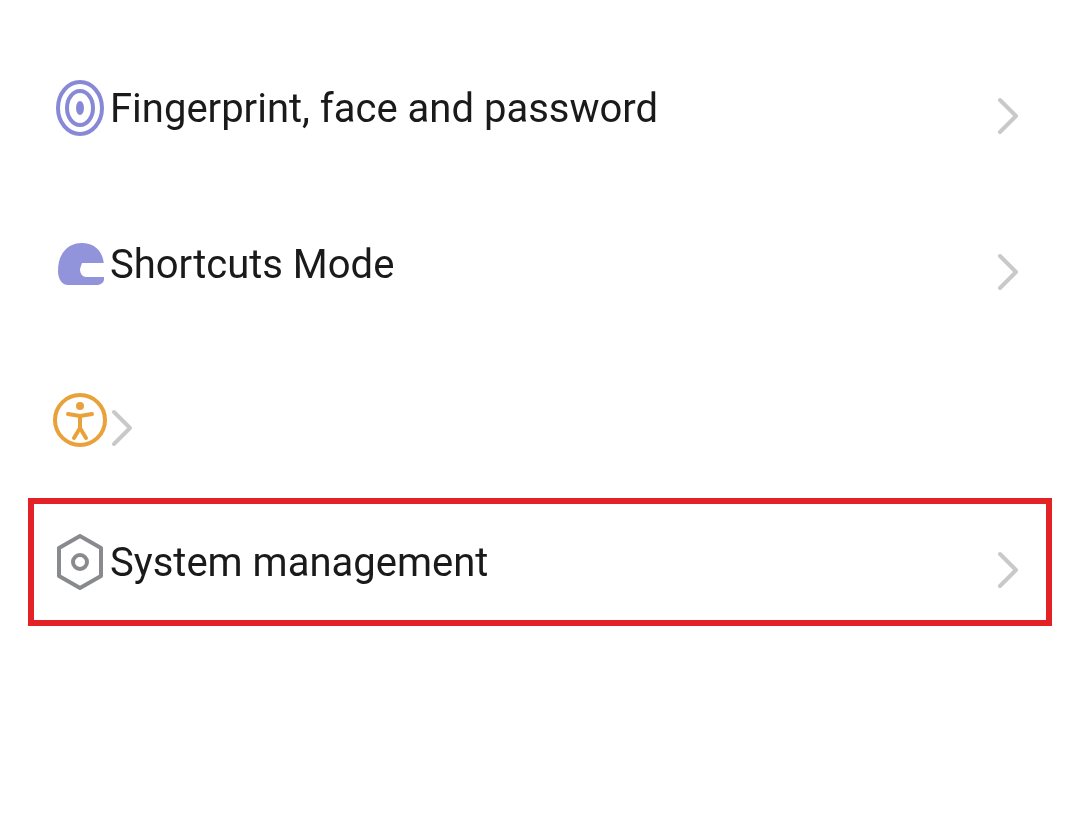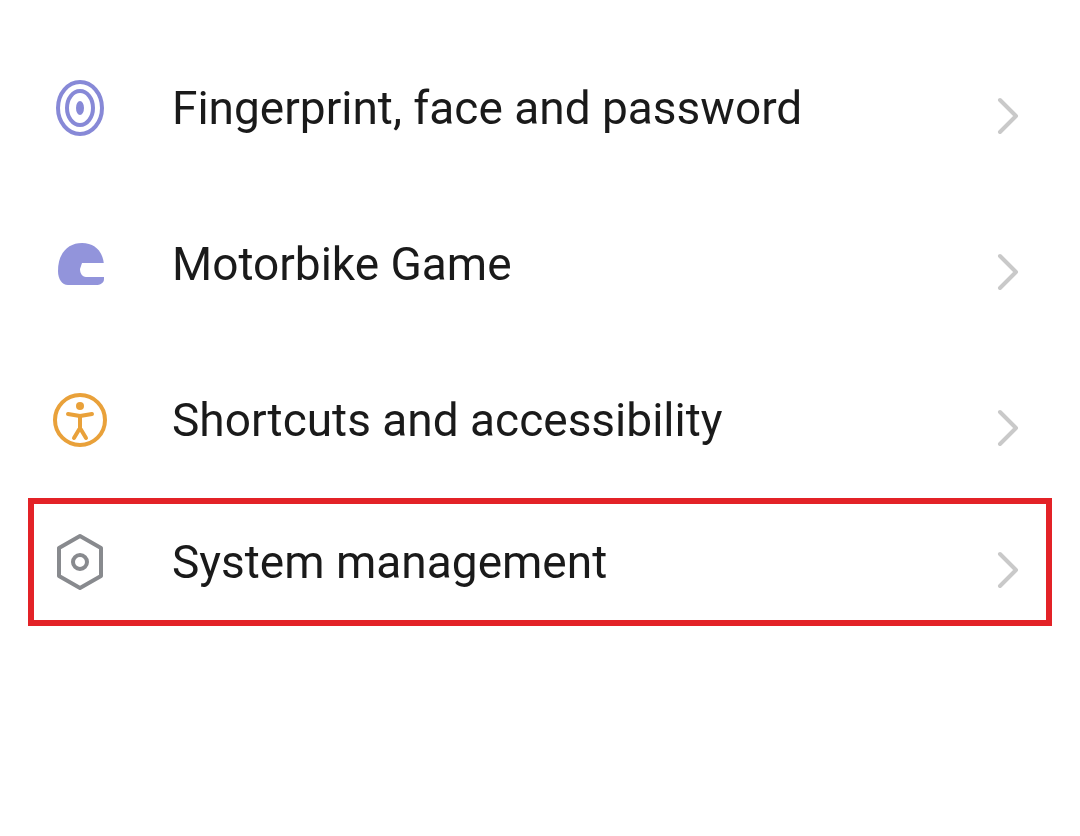--- a/index.html
+++ b/index.html
@@ -27,24 +27,23 @@
     }
     .icon-wrap {
       width: 60px;
       height: 60px;
       display: flex;
       align-items: center;
       justify-content: center;
       flex-shrink: 0;
     }
     .item-label {
-      font-size: 46px;
+      font-size: 40px;
       color: #1a1a1a;
       font-weight: 400;
-      margin-left: 62px;
       flex: 1;
     }
     .chevron {
       width: 24px;
       height: 24px;
       flex-shrink: 0;
     }
     .chevron svg { display: block; }
     svg { display: block; }
   </style>
@@ -70,37 +69,36 @@
   </div>
 
 
   <div class="settings-item">
     <span class="icon-wrap">
       <svg width="56" height="50" viewBox="0 0 56 50" fill="none">
         <path d="M6 32 C6 14 16 4 30 4 C44 4 52 14 52 28 L52 40 C52 44 48 46 44 46 L16 46 C10 46 6 40 6 32 Z" fill="#9294db"></path>
         <path d="M30 24 L52 24 L52 38 L34 38 C30 38 28 34 28 30 Z" fill="#ffffff"></path>
       </svg>
     </span>
-    <span class="item-label">Motorbike Game</span>
+    <span class="item-label">Shortcuts Mode</span>
     <span class="chevron">
       <svg width="24" height="40" viewBox="0 0 24 40" fill="none">
         <path d="M4 4 L20 20 L4 36" stroke="#c9c9c9" stroke-width="4" stroke-linecap="round" stroke-linejoin="round"></path>
       </svg>
     </span>
   </div>
 
   <div class="settings-item">
     <span class="icon-wrap">
       <svg width="56" height="56" viewBox="0 0 56 56" fill="none">
         <circle cx="28" cy="28" r="25" stroke="#e9a13a" stroke-width="4"></circle>
         <circle cx="28" cy="14" r="4" fill="#e9a13a"></circle>
         <path d="M16 22 L28 24 L40 22 M28 24 L28 36 M28 36 L22 46 M28 36 L34 46" stroke="#e9a13a" stroke-width="4" stroke-linecap="round" stroke-linejoin="round"></path>
       </svg>
     </span>
-    <span class="item-label">Shortcuts and accessibility</span>
     <span class="chevron">
       <svg width="24" height="40" viewBox="0 0 24 40" fill="none">
         <path d="M4 4 L20 20 L4 36" stroke="#c9c9c9" stroke-width="4" stroke-linecap="round" stroke-linejoin="round"></path>
       </svg>
     </span>
   </div>
 
   <div class="settings-item highlighted">
     <span class="icon-wrap">
       <svg width="54" height="58" viewBox="0 0 54 58" fill="none">

